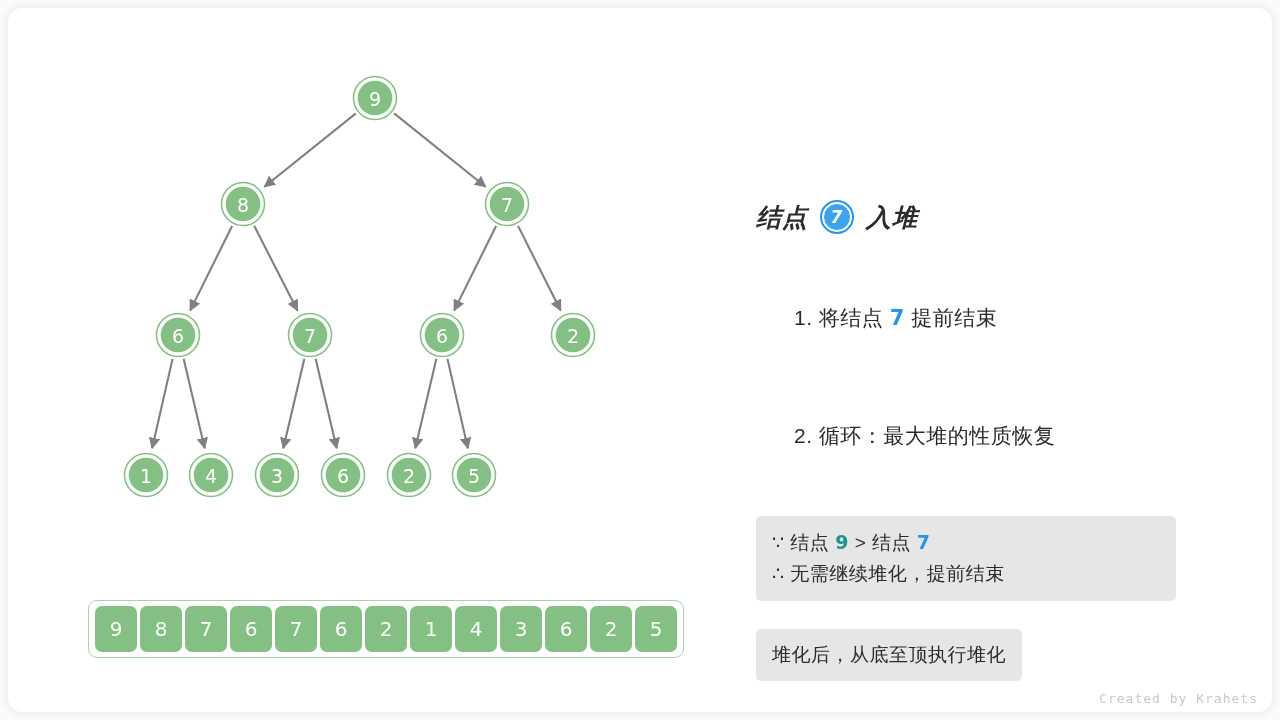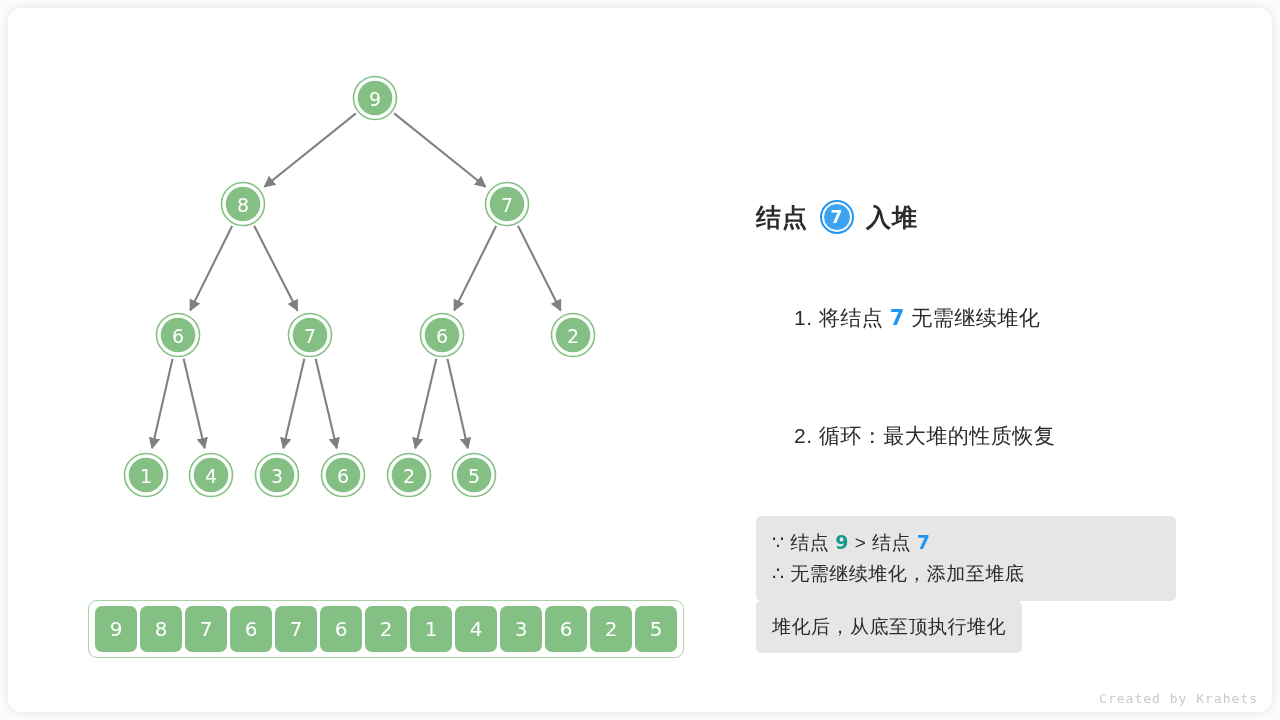--- a/index.html
+++ b/index.html
@@ -78,20 +78,21 @@
     width: 420px;
   }
   #panel-title {
     display: flex;
     align-items: center;
     font-size: 25px;
     font-weight: bold;
     color: #2b2b2b;
     letter-spacing: 1px;
     margin: 0 0 46px 0;
+    font-style: italic;
   }
   .badge {
     position: relative;
     width: 34px;
     height: 34px;
     margin: 0 12px;
     flex: 0 0 auto;
   }
   .badge .ring {
     position: absolute; inset: 0;
@@ -126,21 +127,21 @@
   .note {
     background: #e6e6e6;
     border-radius: 5px;
     padding: 11px 16px;
     font-size: 19px;
     color: #2b2b2b;
     letter-spacing: 0.5px;
     white-space: pre;
     line-height: 1.62;
   }
-  #note-reason { margin-bottom: 0; }
+  #note-reason { margin-bottom: 28px; }
   #note-result { display: inline-block; }
 
   
   #footer {
     position: absolute;
     right: 22px;
     bottom: 14px;
     font-family: "DejaVu Sans Mono", monospace;
     font-size: 13px;
     color: #c9c9c9;
@@ -263,26 +264,26 @@
     <div id="panel-title">
       <span>结点</span>
       <span class="badge">
         <span class="ring"></span>
         <span class="fill">7</span>
       </span>
       <span>入堆</span>
     </div>
 
     <div class="step">
-      <span>1.</span><span> 将结点 </span><span class="blue">7</span><span> 无需继续堆化</span>
+      <span>1.</span><span> 将结点 </span><span class="blue">7</span><span> 提前结束</span>
     </div>
 
     <div class="step">
       <span>2.</span><span> 循环：最大堆的性质恢复</span>
     </div>
 
-    <div class="note" id="note-reason"><span>∵ 结点 </span><span class="teal">9</span><span> &gt; 结点 </span><span class="blue">7</span><br><span>∴ 无需继续堆化，添加至堆底</span></div>
+    <div class="note" id="note-reason"><span>∵ 结点 </span><span class="teal">9</span><span> &gt; 结点 </span><span class="blue">7</span><br><span>∴ 无需继续堆化，提前结束</span></div>
 
     <div class="note" id="note-result">堆化后，从底至顶执行堆化</div>
   </div>
 
   <div id="footer">Created by Krahets</div>
 </div>
 
 </body></html>

